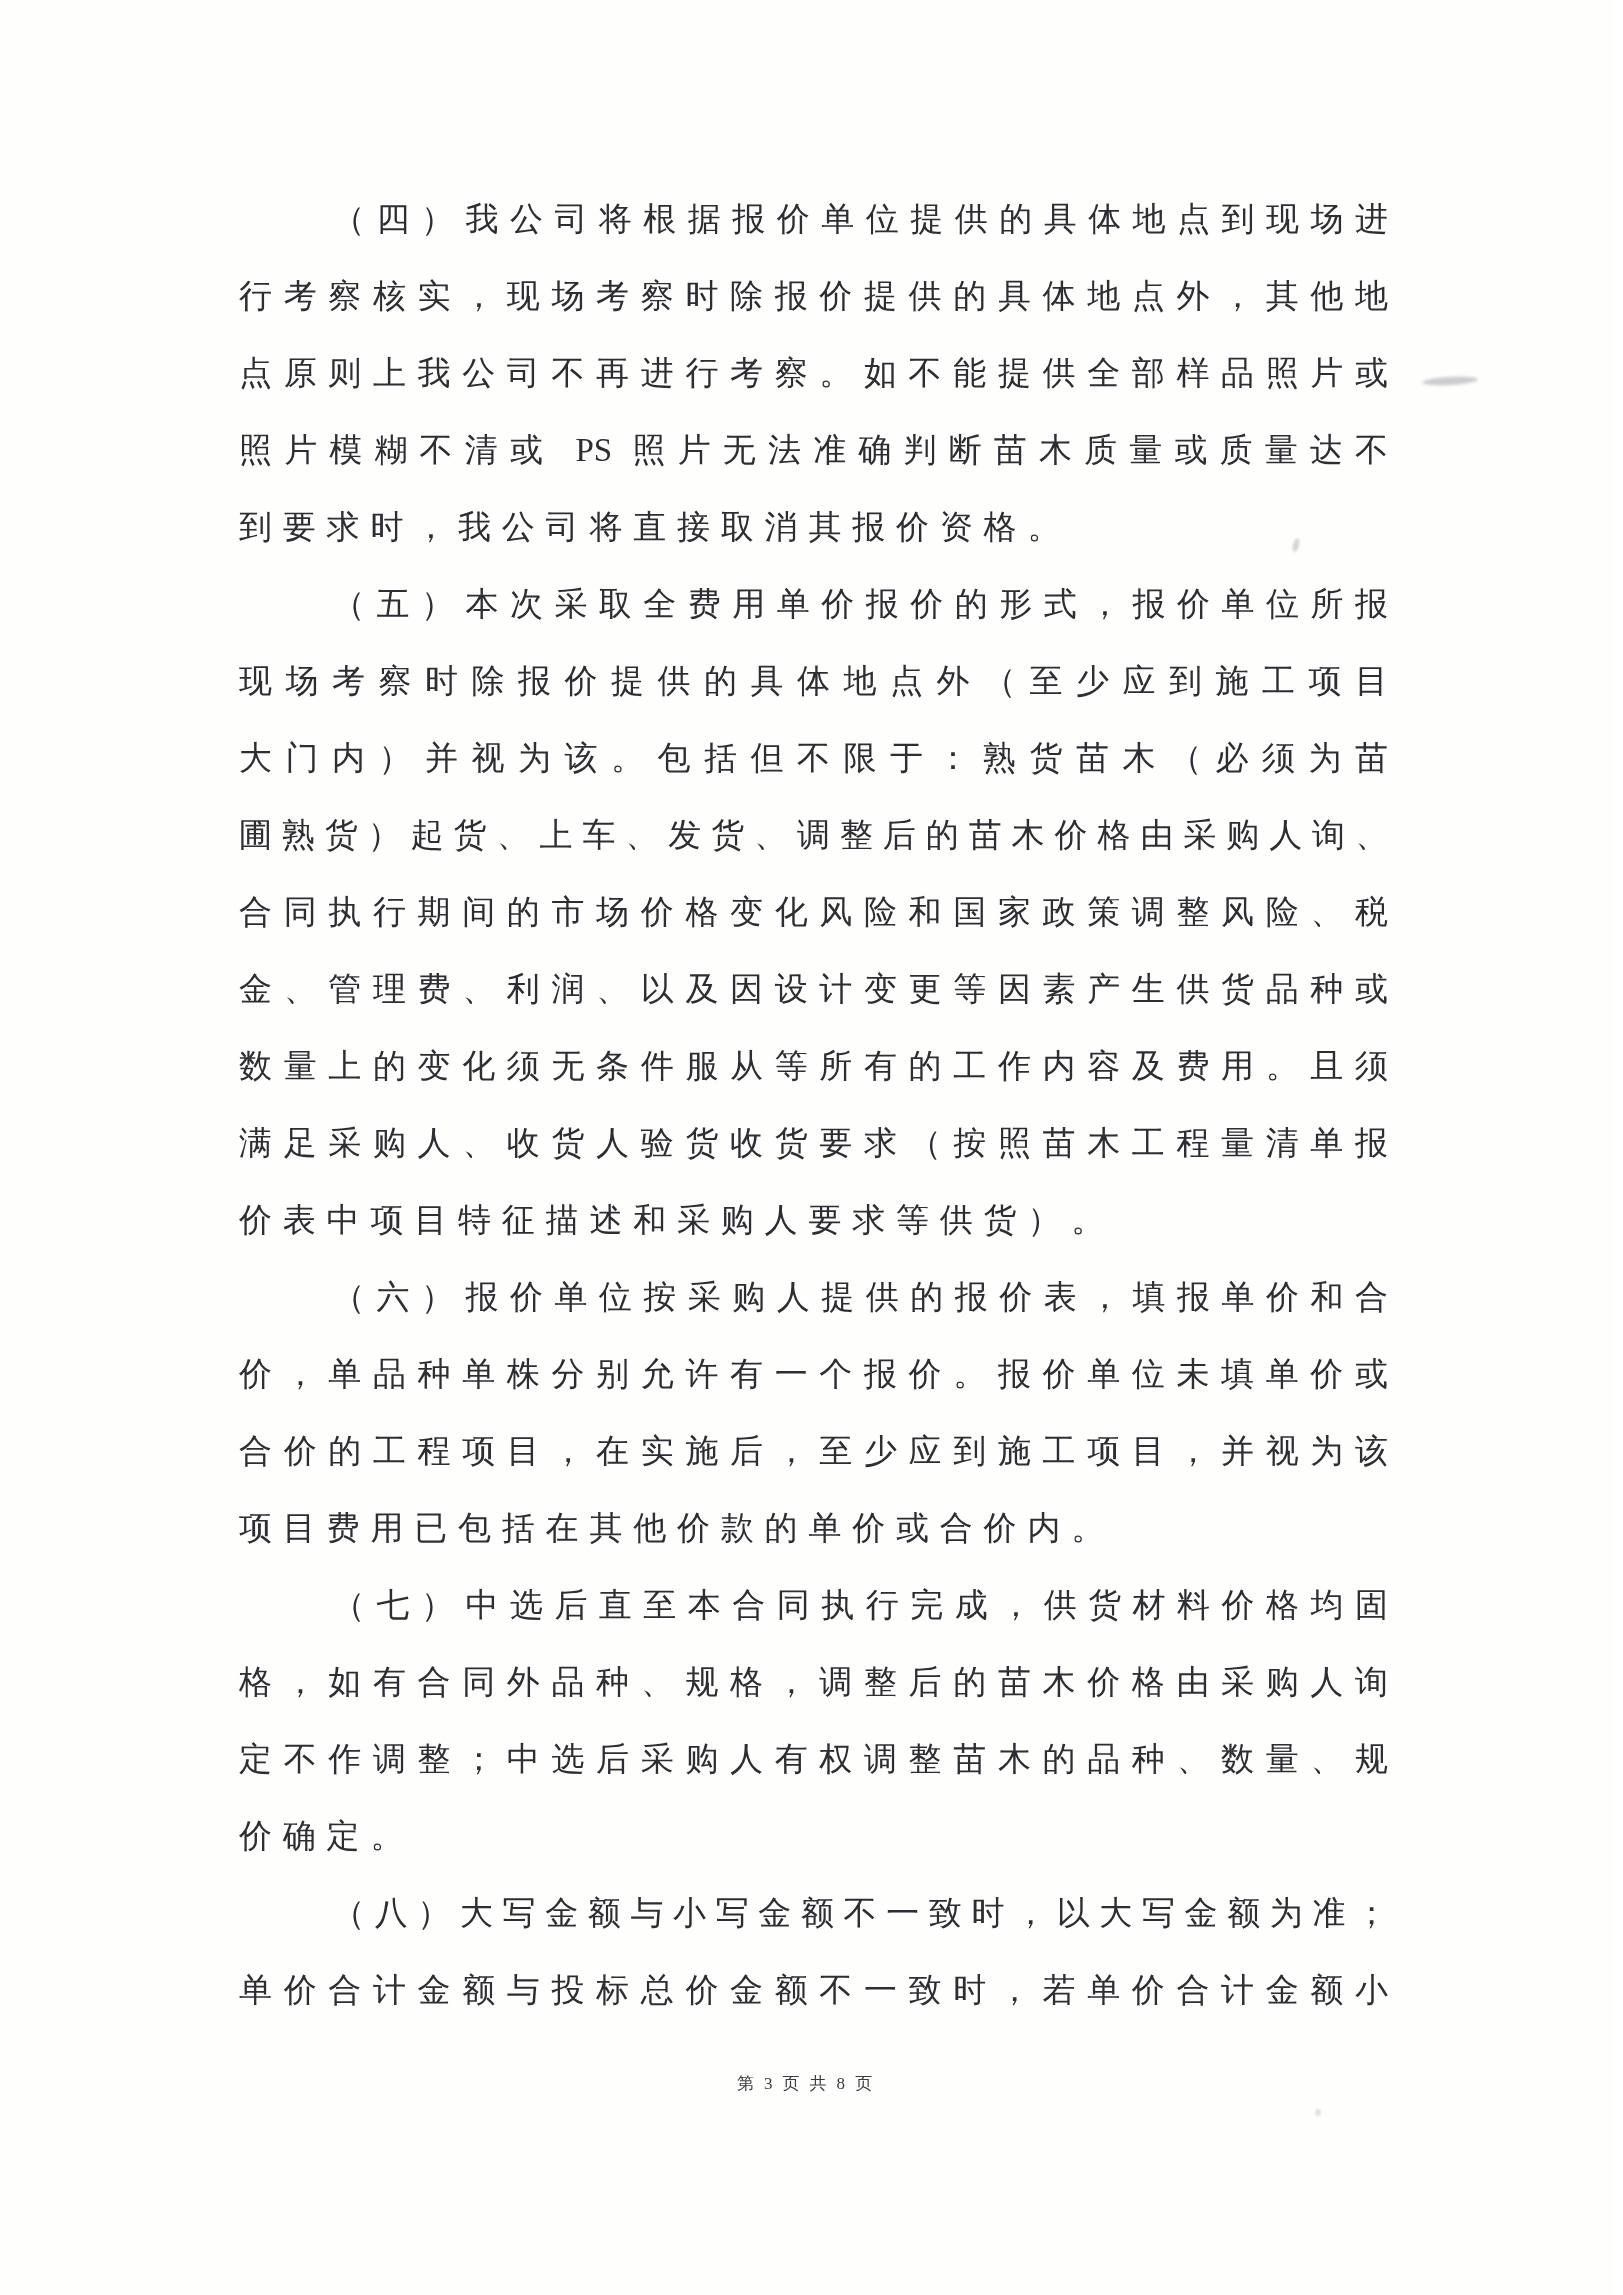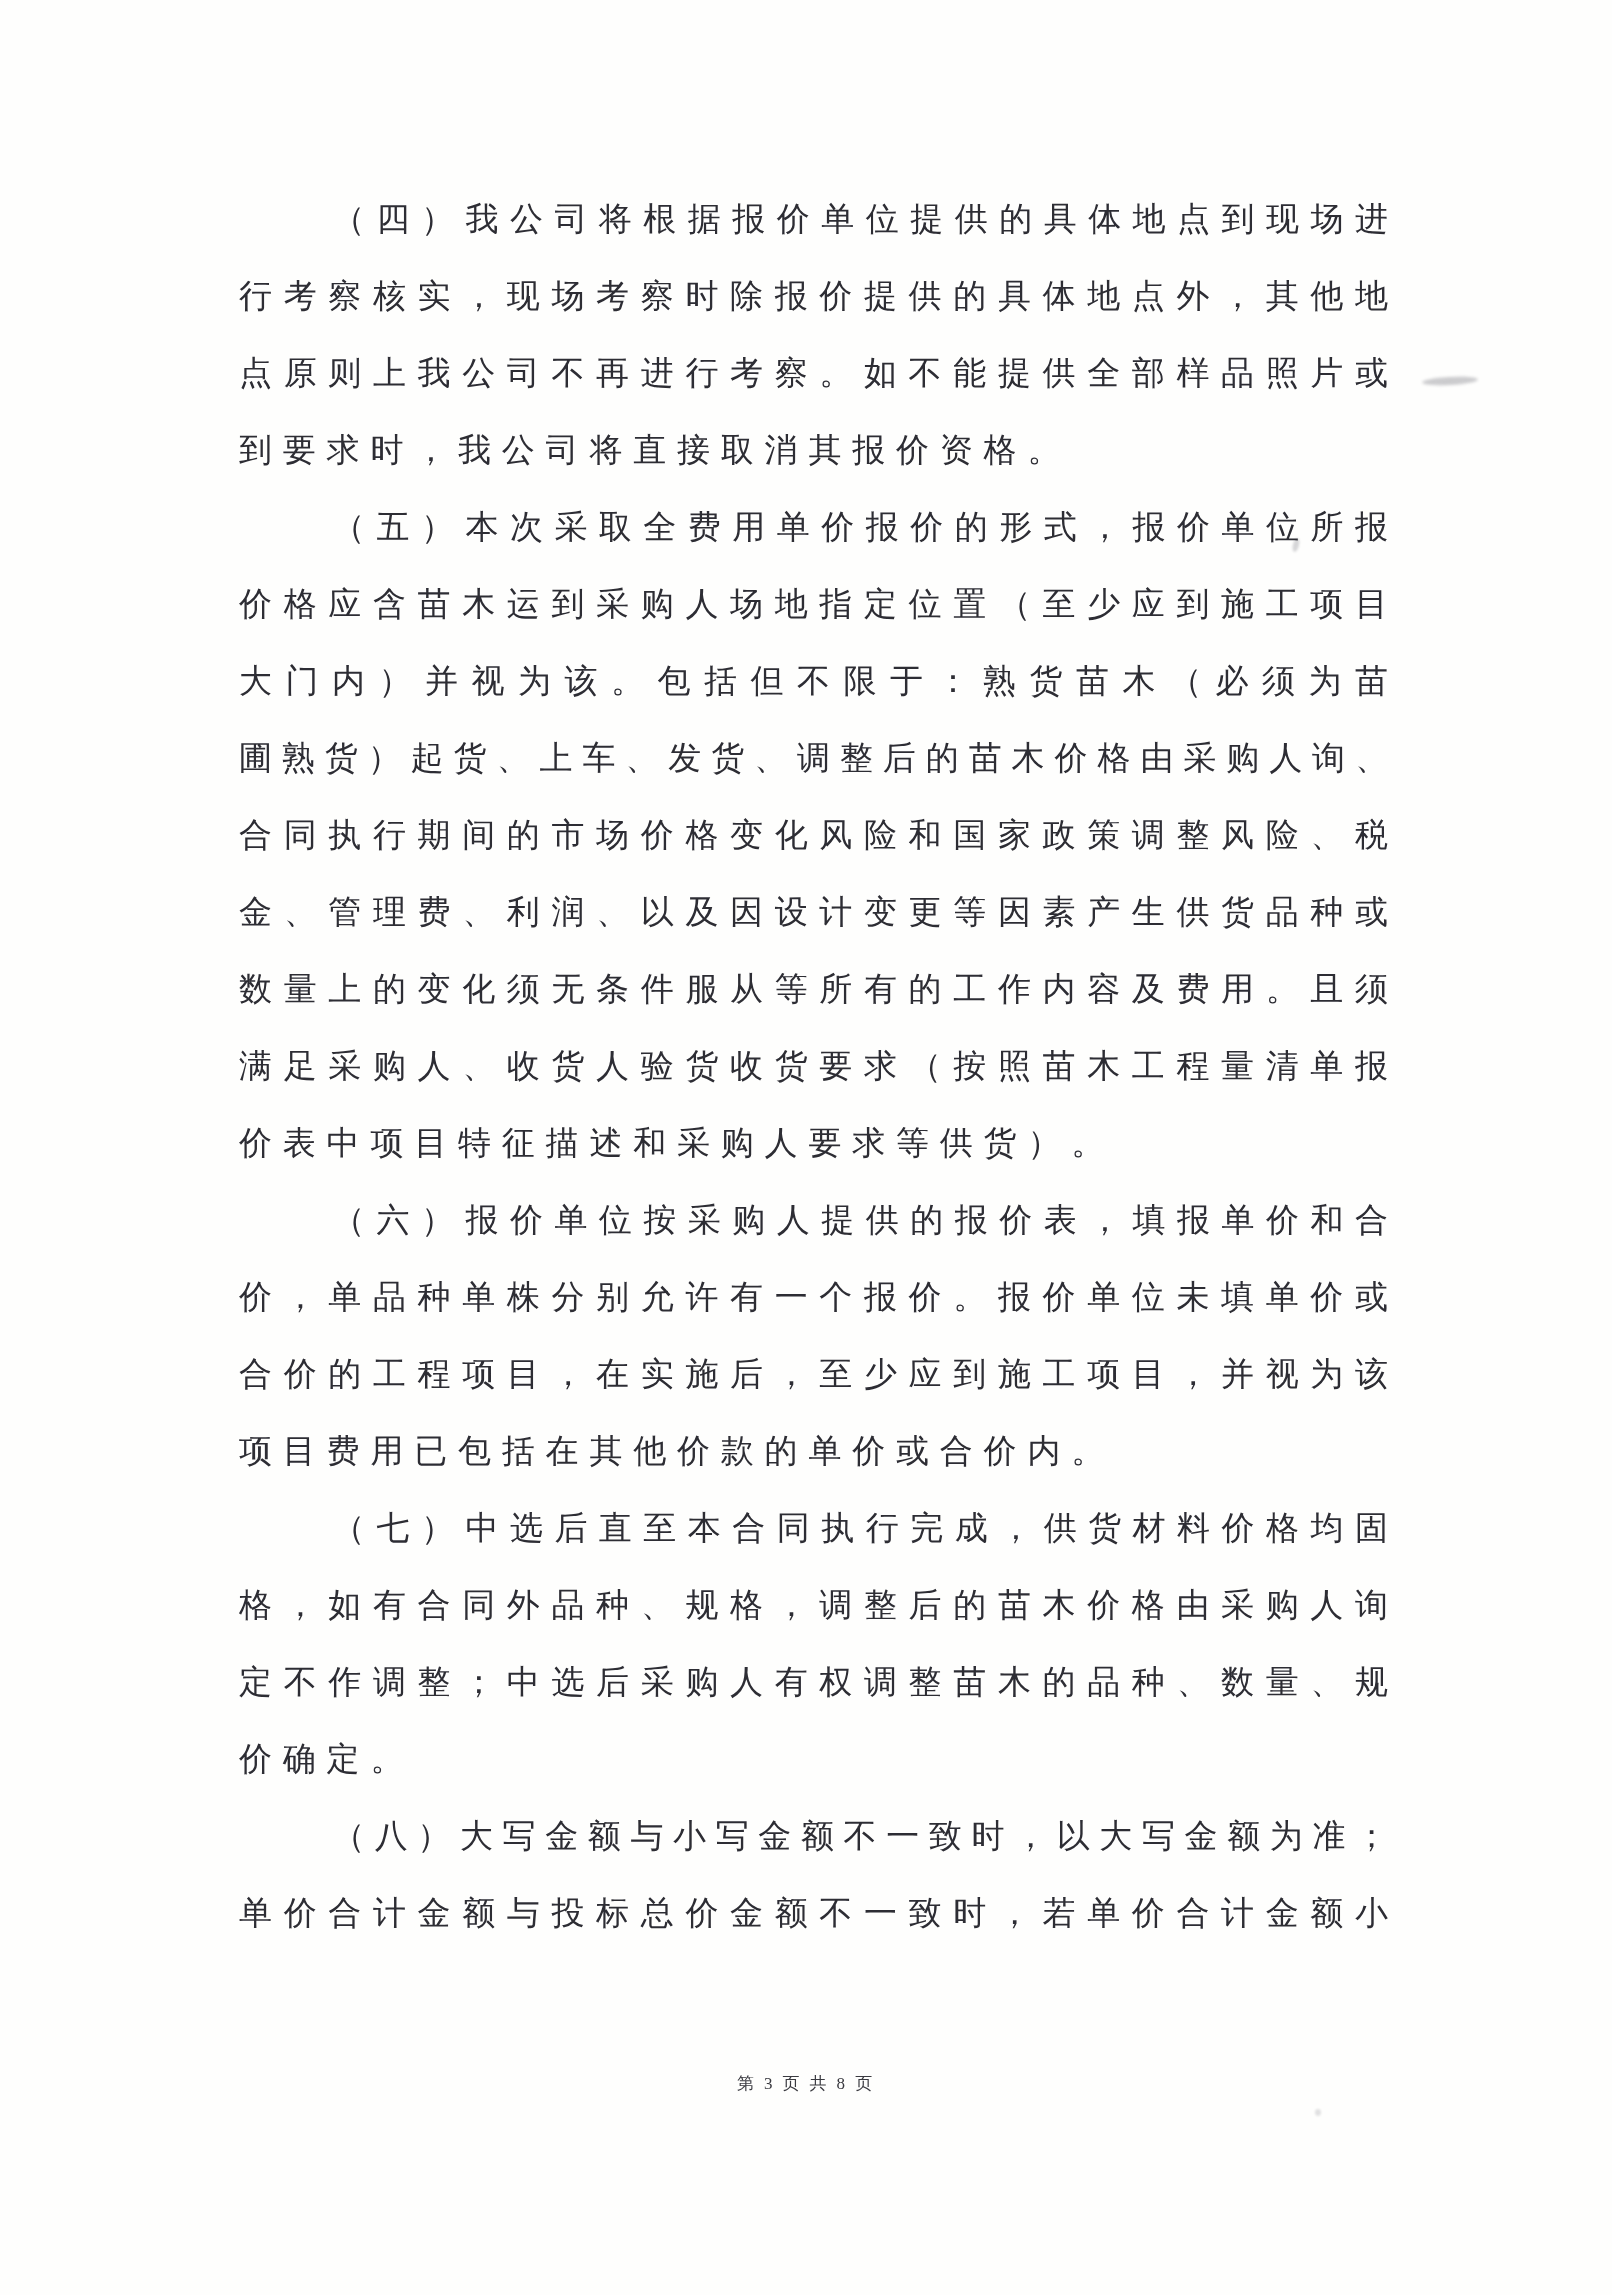--- a/index.html
+++ b/index.html
@@ -85,26 +85,27 @@
 </head>
 <body>
 
 <div id="page">
   <div class="body-text">
 
     <section class="clause">
       <div class="line indent">（四）我公司将根据报价单位提供的具体地点到现场进</div>
       <div class="line">行考察核实，现场考察时除报价提供的具体地点外，其他地</div>
       <div class="line">点原则上我公司不再进行考察。如不能提供全部样品照片或</div>
+      <div class="line">照片模糊不清或 PS 照片无法准确判断苗木质量或质量达不</div>
       <div class="line end">到要求时，我公司将直接取消其报价资格。</div>
     </section>
 
     <section class="clause">
       <div class="line indent">（五）本次采取全费用单价报价的形式，报价单位所报</div>
-      <div class="line">价格应含苗木运到采购人场地指定位置（至少应到施工项目</div>
+      <div class="line">现场考察时除报价提供的具体地点外（至少应到施工项目</div>
       <div class="line">大门内）并视为该。包括但不限于：熟货苗木（必须为苗</div>
       <div class="line">圃熟货）起货、上车、发货、调整后的苗木价格由采购人询、</div>
       <div class="line">合同执行期间的市场价格变化风险和国家政策调整风险、税</div>
       <div class="line">金、管理费、利润、以及因设计变更等因素产生供货品种或</div>
       <div class="line">数量上的变化须无条件服从等所有的工作内容及费用。且须</div>
       <div class="line">满足采购人、收货人验货收货要求（按照苗木工程量清单报</div>
       <div class="line end">价表中项目特征描述和采购人要求等供货）。</div>
     </section>
 
     <section class="clause">

